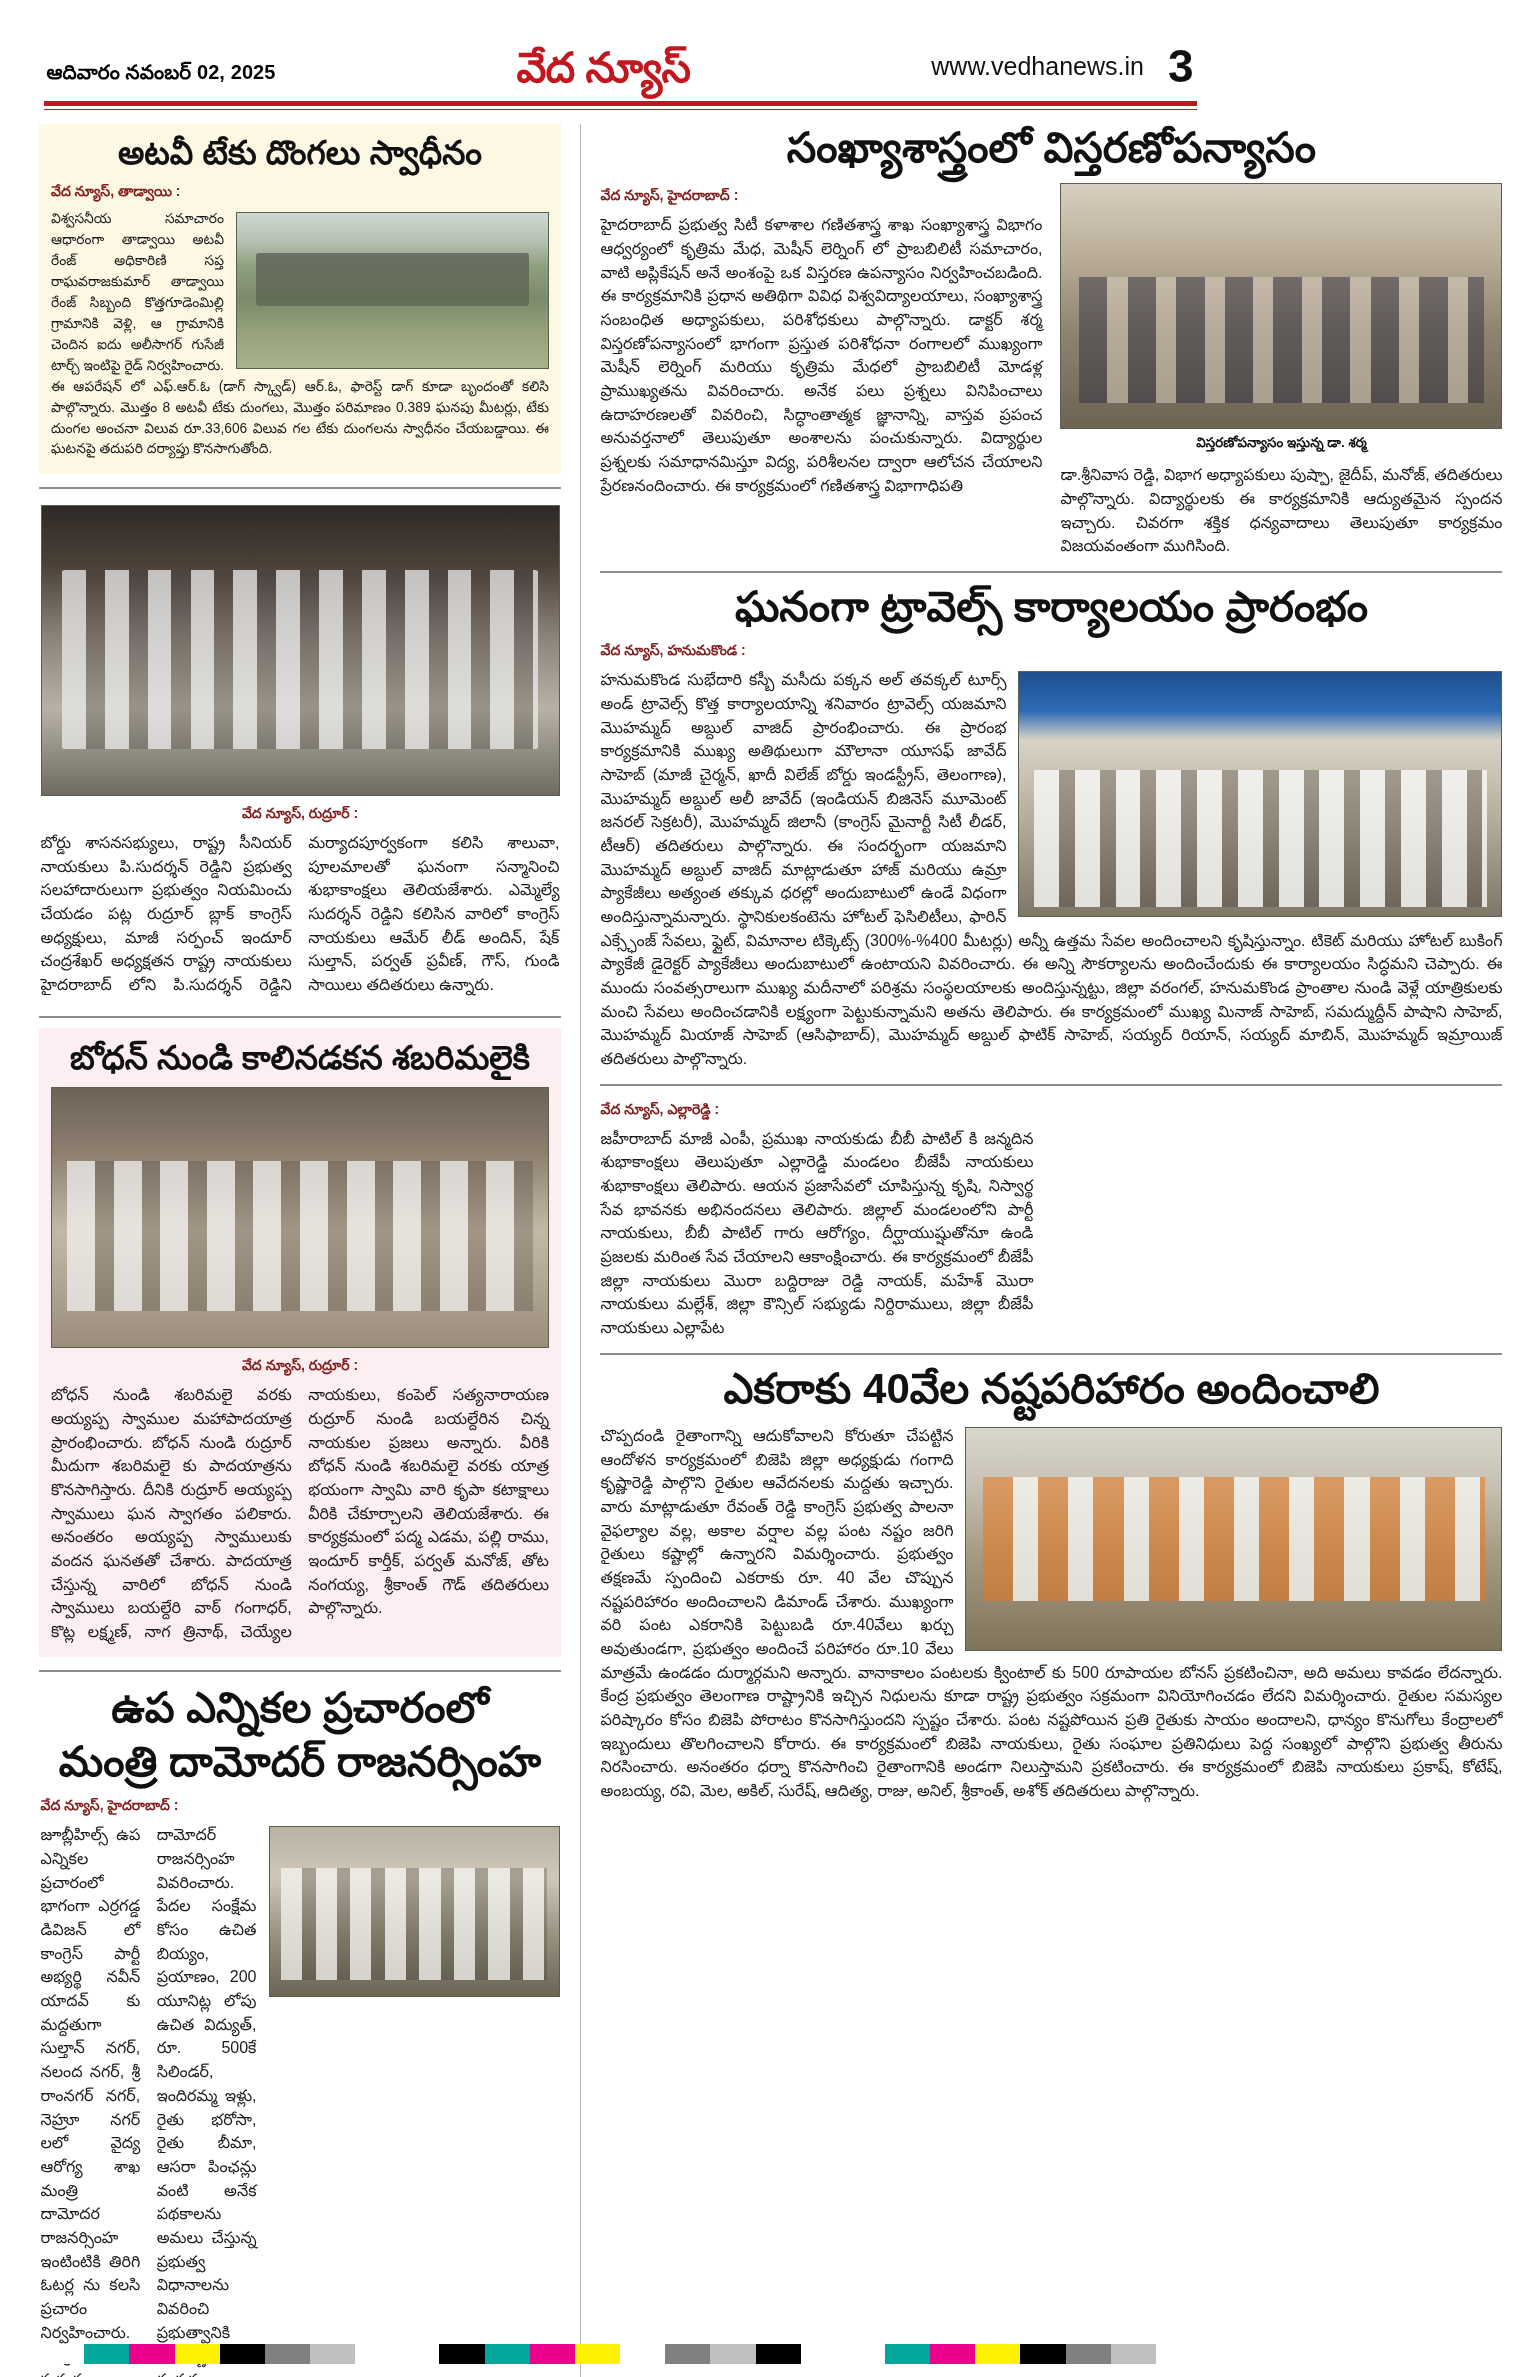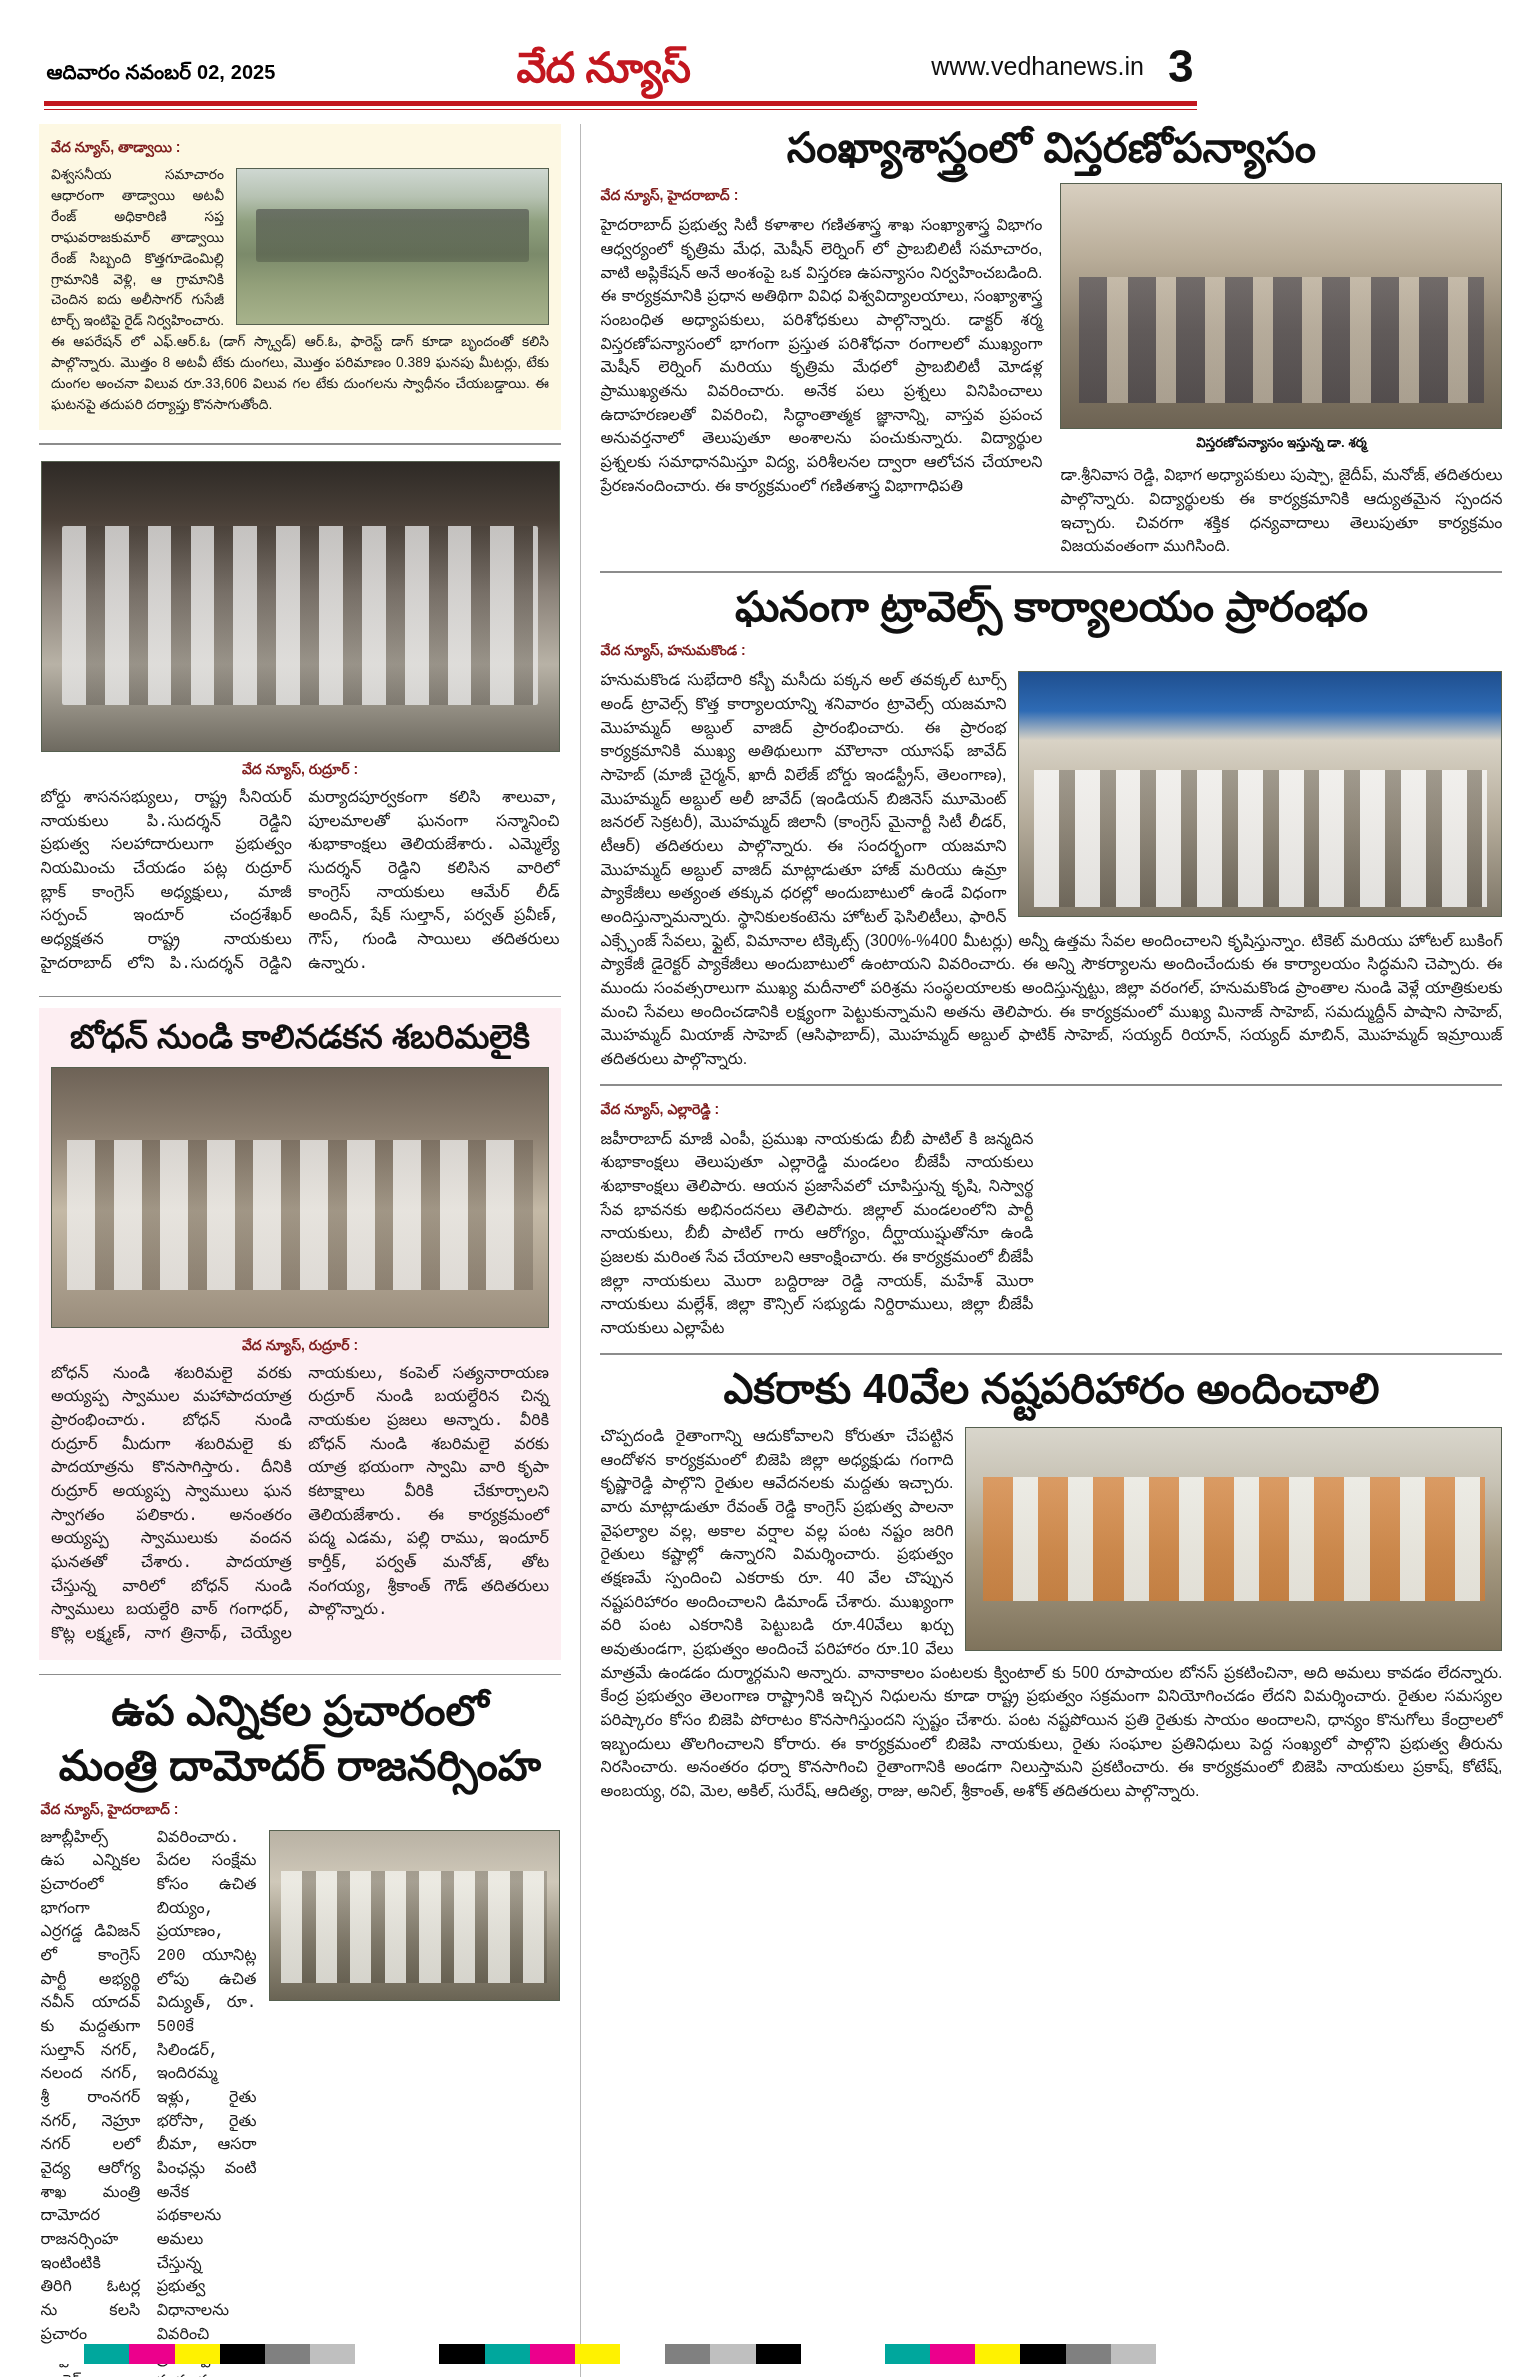--- a/index.html
+++ b/index.html
@@ -61,21 +61,21 @@
 
   .article-text {
     font-size:13.8px;
     line-height:1.52;
     text-align:justify;
     color:#1a1a1a;
     hyphens:auto;
   }
   .article-text.sm { font-size:16px; line-height:1.48; }
 
-  .cols2 { column-count:2; column-gap:16.4px;font-family:Liberation Mono, monospace; }
+  .cols2 { column-count:2; column-gap:16.4px; }
 
   
   .photo {
     background:#7d8c7a;
     width:100%;
     position:relative;
     overflow:hidden;
     border:0.7px solid #55604f;
   }
   .photo .ph-label {
@@ -176,20 +176,21 @@
     </div>
   </div>
   <div class="mast-rule"></div>
   <div class="mast-rule-thin"></div>
 
   <div class="body-grid">
 
     <div class="col-left">
 
       <div class="box-yellow">
+        <h2 class="headline">అటవీ టేకు దొంగలు స్వాధీనం</h2>
         <div class="byline">వేద న్యూస్, తాడ్వాయి :</div>
         <div class="photo ph-forest wrapimg-right" style="width:313px;height:157px;">
           <span class="ph-label">forest-officials-seized-teak-logs</span>
         </div>
         <div class="article-text">విశ్వసనీయ సమాచారం ఆధారంగా తాడ్వాయి అటవీ రేంజ్ అధికారిణి సప్త రాఘవరాజకుమార్ తాడ్వాయి రేంజ్ సిబ్బంది కొత్తగూడెంమిల్లి గ్రామానికి వెళ్లి, ఆ గ్రామానికి చెందిన ఐదు అలీసాగర్ గుసేజీ టార్చ్ ఇంటిపై రైడ్ నిర్వహించారు. ఈ ఆపరేషన్ లో ఎఫ్.ఆర్.ఓ (డాగ్ స్క్వాడ్) ఆర్.ఓ, ఫారెస్ట్ డాగ్ కూడా బృందంతో కలిసి పాల్గొన్నారు. మొత్తం 8 అటవీ టేకు దుంగలు, మొత్తం పరిమాణం 0.389 ఘనపు మీటర్లు, టేకు దుంగల అంచనా విలువ రూ.33,606 విలువ గల టేకు దుంగలను స్వాధీనం చేయబడ్డాయి. ఈ ఘటనపై తదుపరి దర్యాప్తు కొనసాగుతోంది.</div>
         <div class="clear"></div>
       </div>
 
       <div class="hrule"></div>
 

